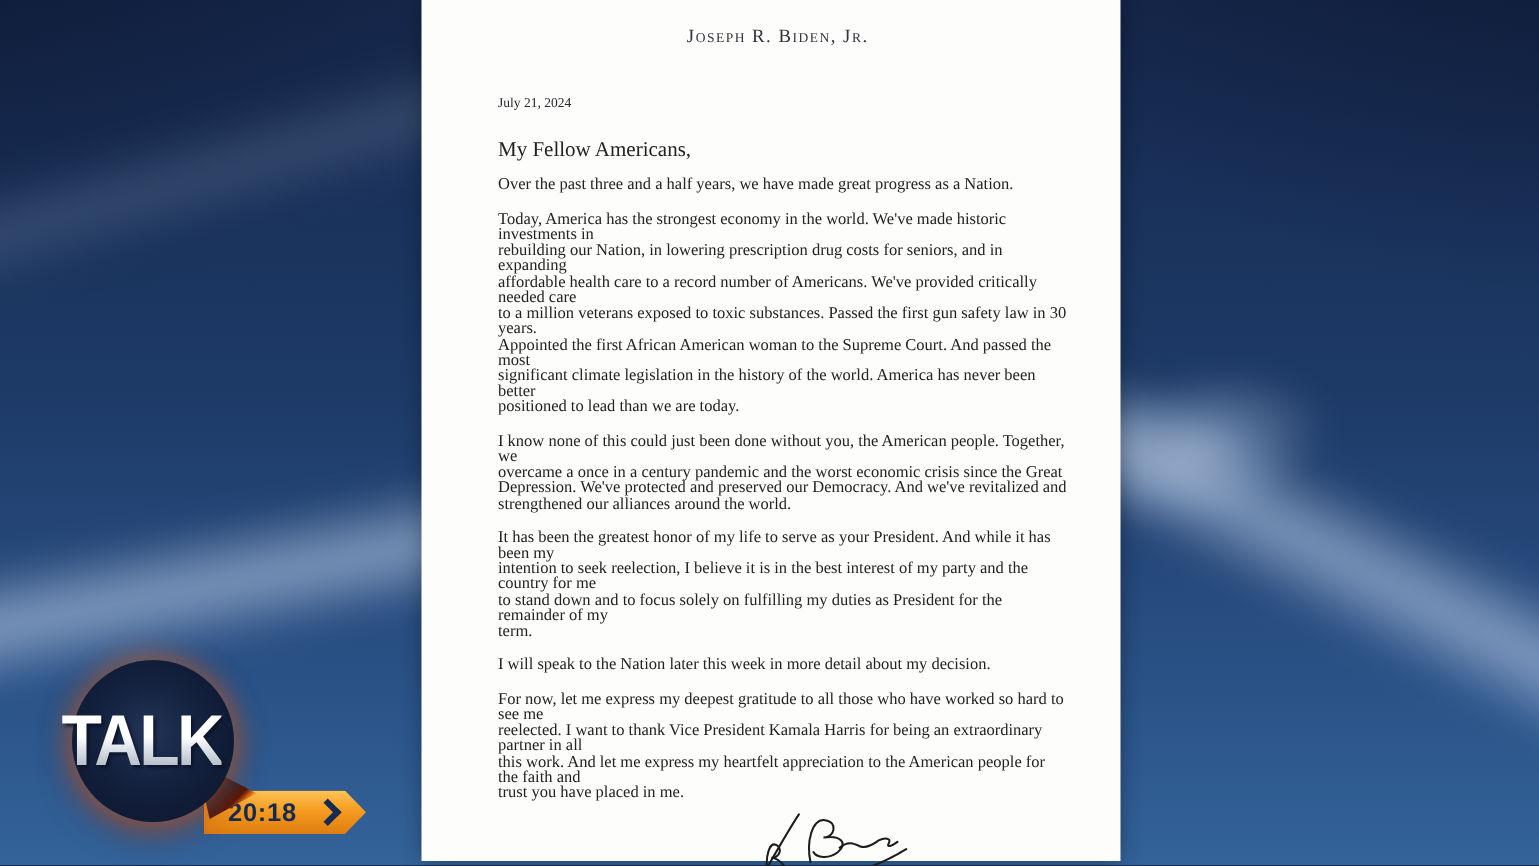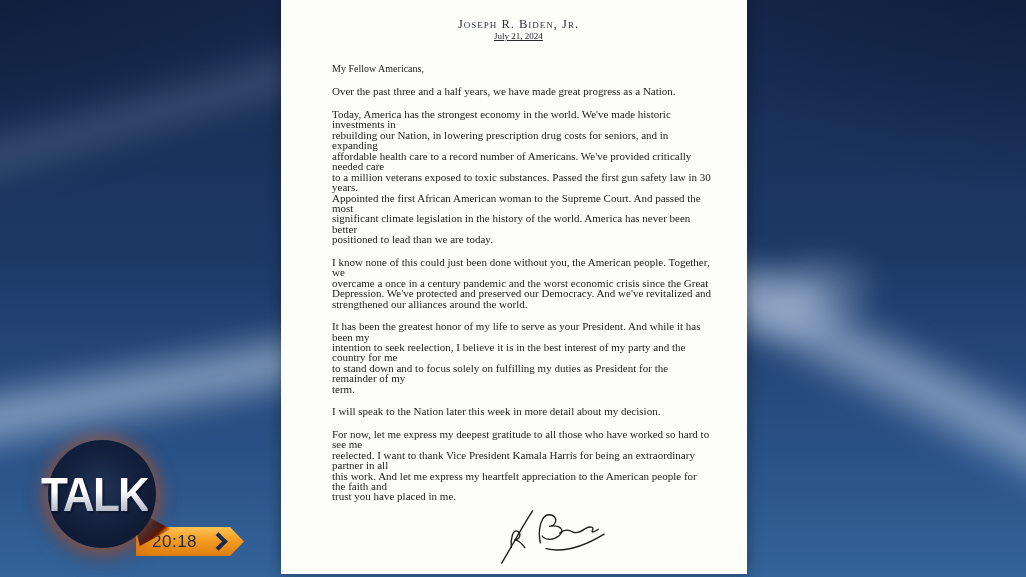--- a/index.html
+++ b/index.html
@@ -37,35 +37,35 @@
   .letter{
     position:absolute;left:281px;top:0;width:466px;height:574px;
     background:#fdfdfc;box-shadow:0 0 14px rgba(0,0,0,.35);
     font-family:"Liberation Serif",serif;color:#222;
   }
   .letter-inner{padding:17px 42px 0 51px;}
   .letterhead-name{
     text-align:center;font-variant:small-caps;font-size:12.5px;line-height:14px;
     letter-spacing:1px;color:#30343c;
   }
-  .letter-date{text-align:center;font-size:9px;line-height:11px;color:#26282c;text-decoration:underline;}
-  .salutation{margin-top:22px;font-size:10px;line-height:10.45px;}
+  .letter-date{text-align:left;font-size:9px;line-height:11px;margin-top:32px;color:#26282c;}
+  .salutation{margin-top:22px;font-size:14px;line-height:10.45px;}
   .para{margin-top:12px;font-size:11px;line-height:10.45px;white-space:pre-line;width:380px;}
   .signature-wrap{margin-top:6px;margin-left:156px;width:124px;height:58px;}
   .signature-wrap svg{display:block;width:124px;height:58px;}
 
   
   .logo{position:absolute;left:36px;top:428px;width:230px;height:140px;}
   .time-banner{
     position:absolute;left:100px;top:99px;width:108px;height:29px;z-index:1;
     clip-path:polygon(0 0,87% 0,100% 50%,87% 100%,0 100%);
     background:linear-gradient(180deg,#ffc355 0%,#f49b1f 48%,#df7d10 100%);
   }
   .time-text{
-    position:absolute;left:16px;top:5px;font-weight:normal;font-size:17px;line-height:19px;
+    position:absolute;left:16px;top:5px;font-weight:bold;font-size:17px;line-height:19px;
     letter-spacing:.5px;color:#172b52;font-family:"Liberation Sans",sans-serif;text-align:center;
   }
   .chevron{
     position:absolute;left:76px;top:7.5px;width:9px;height:9px;
     border-top:4.5px solid #172b52;border-right:4.5px solid #172b52;
     transform:rotate(45deg);
   }
   .bubble-tail{
     position:absolute;left:95px;top:80px;width:40px;height:38px;z-index:2;
     clip-path:polygon(0 0,100% 55%,22% 100%);

